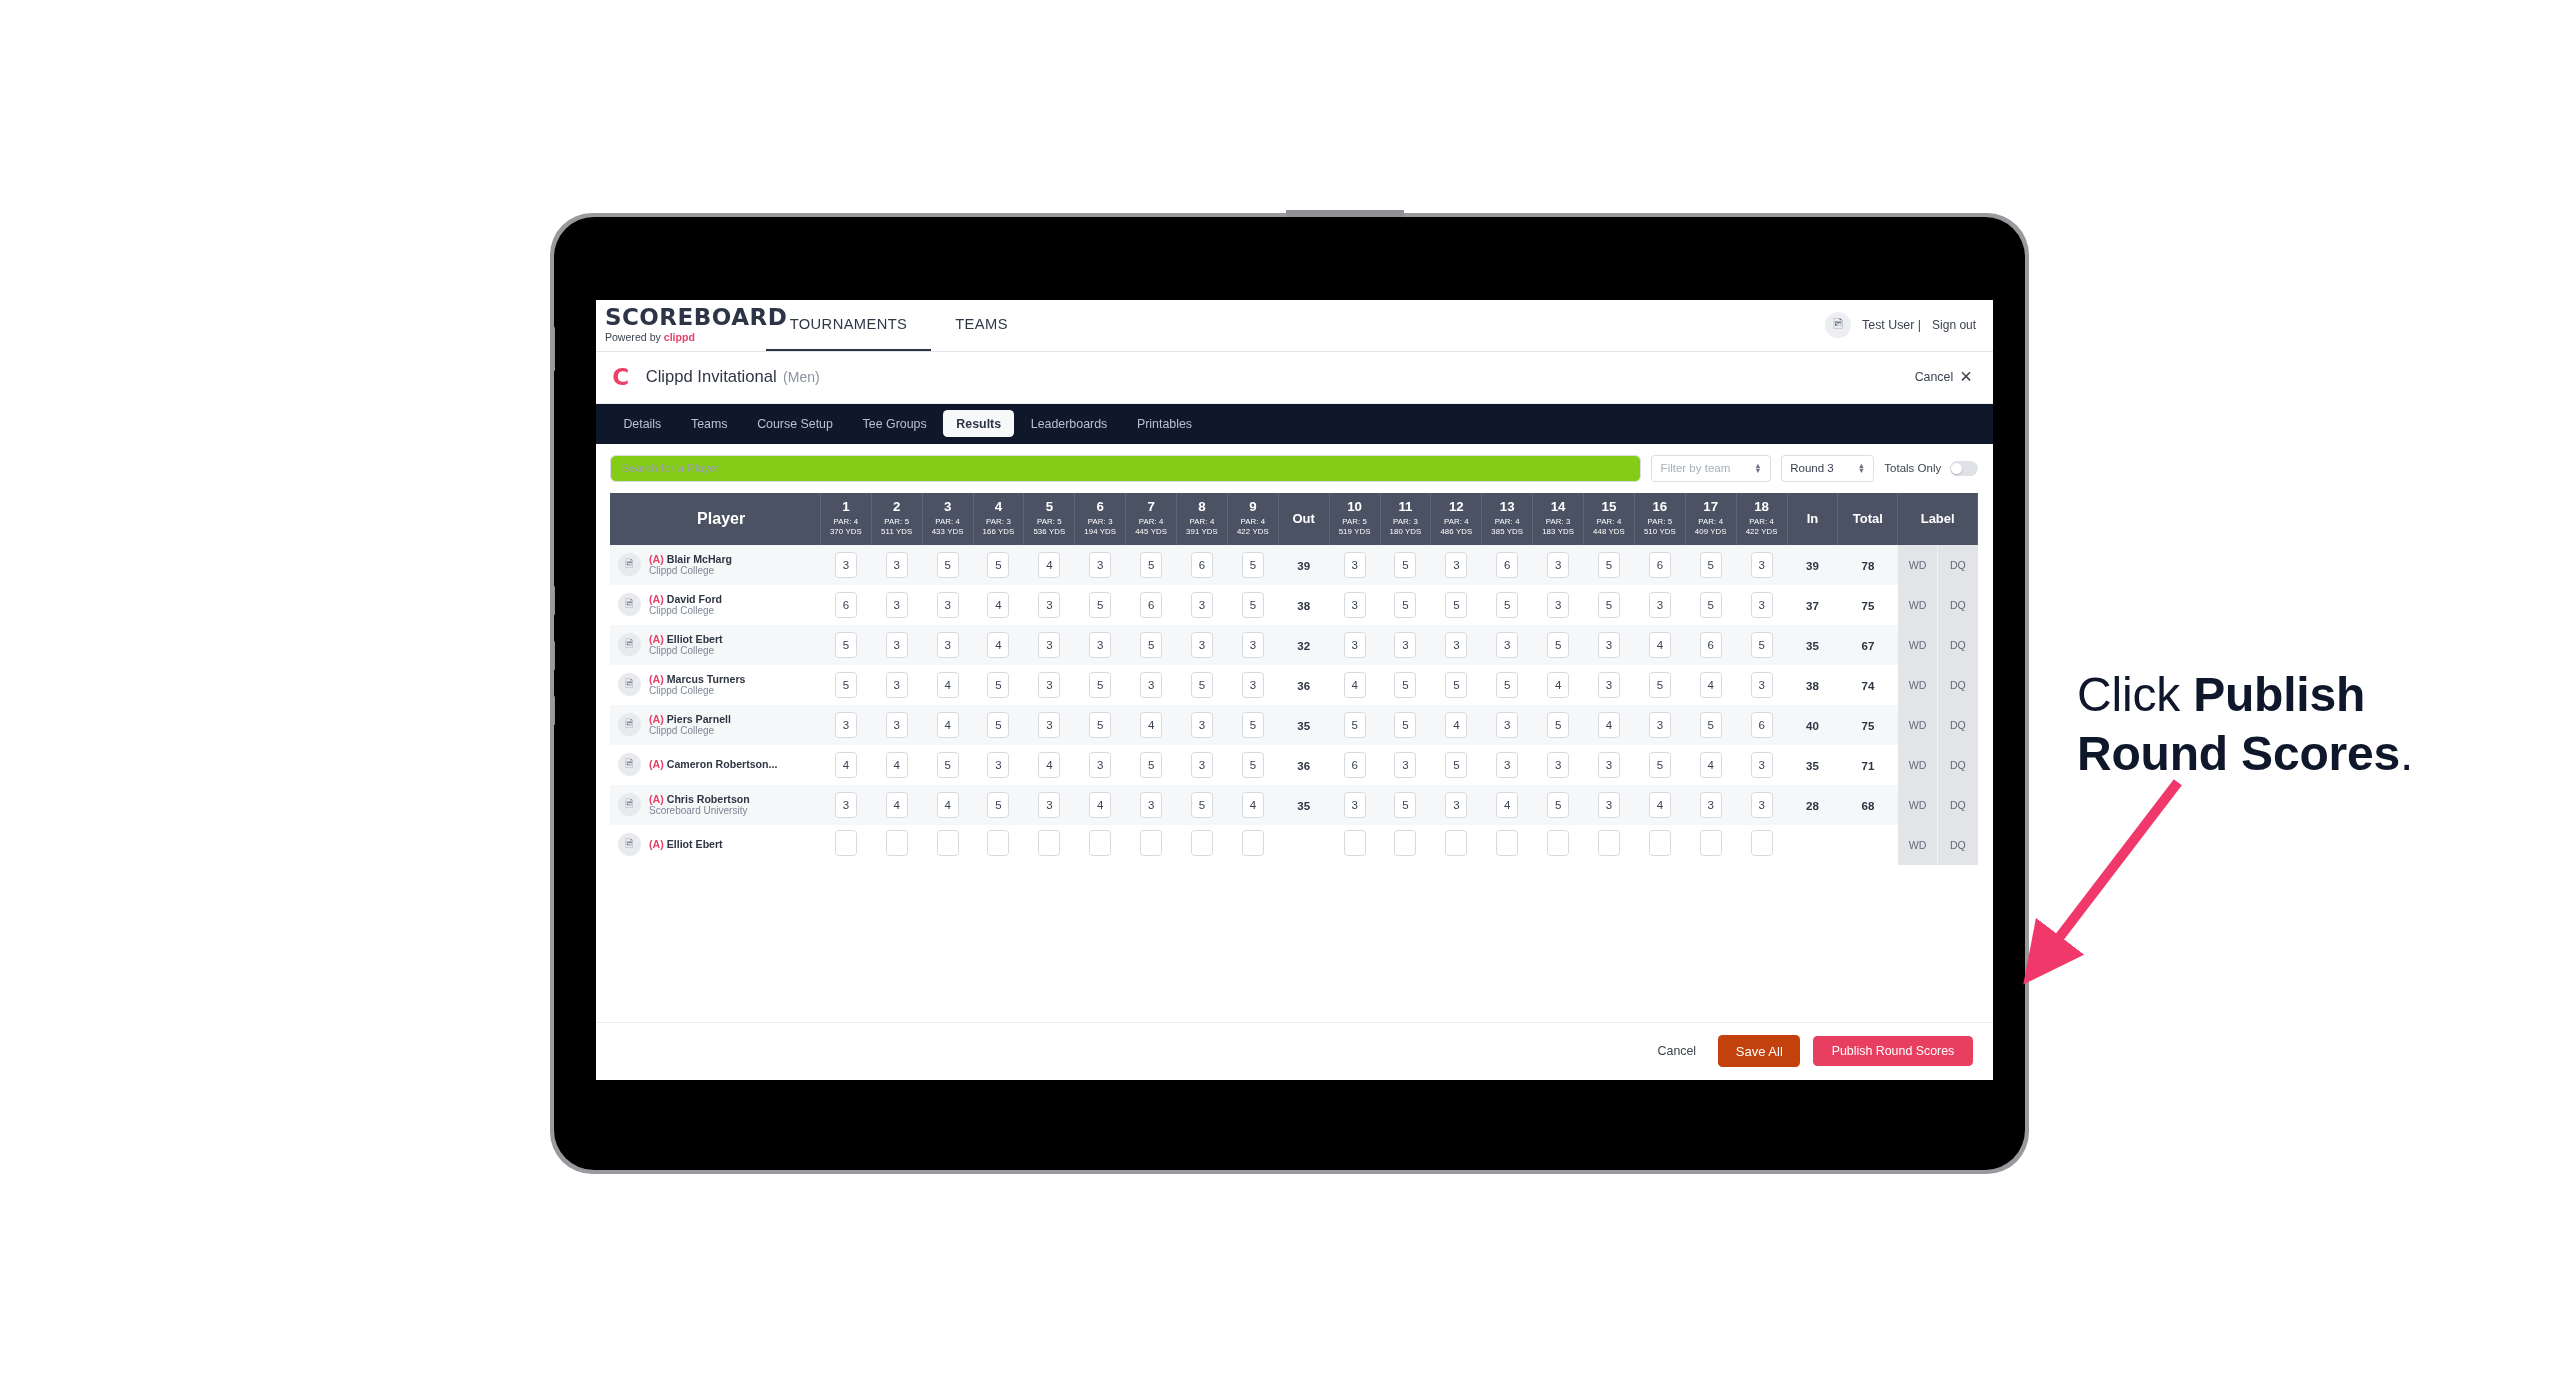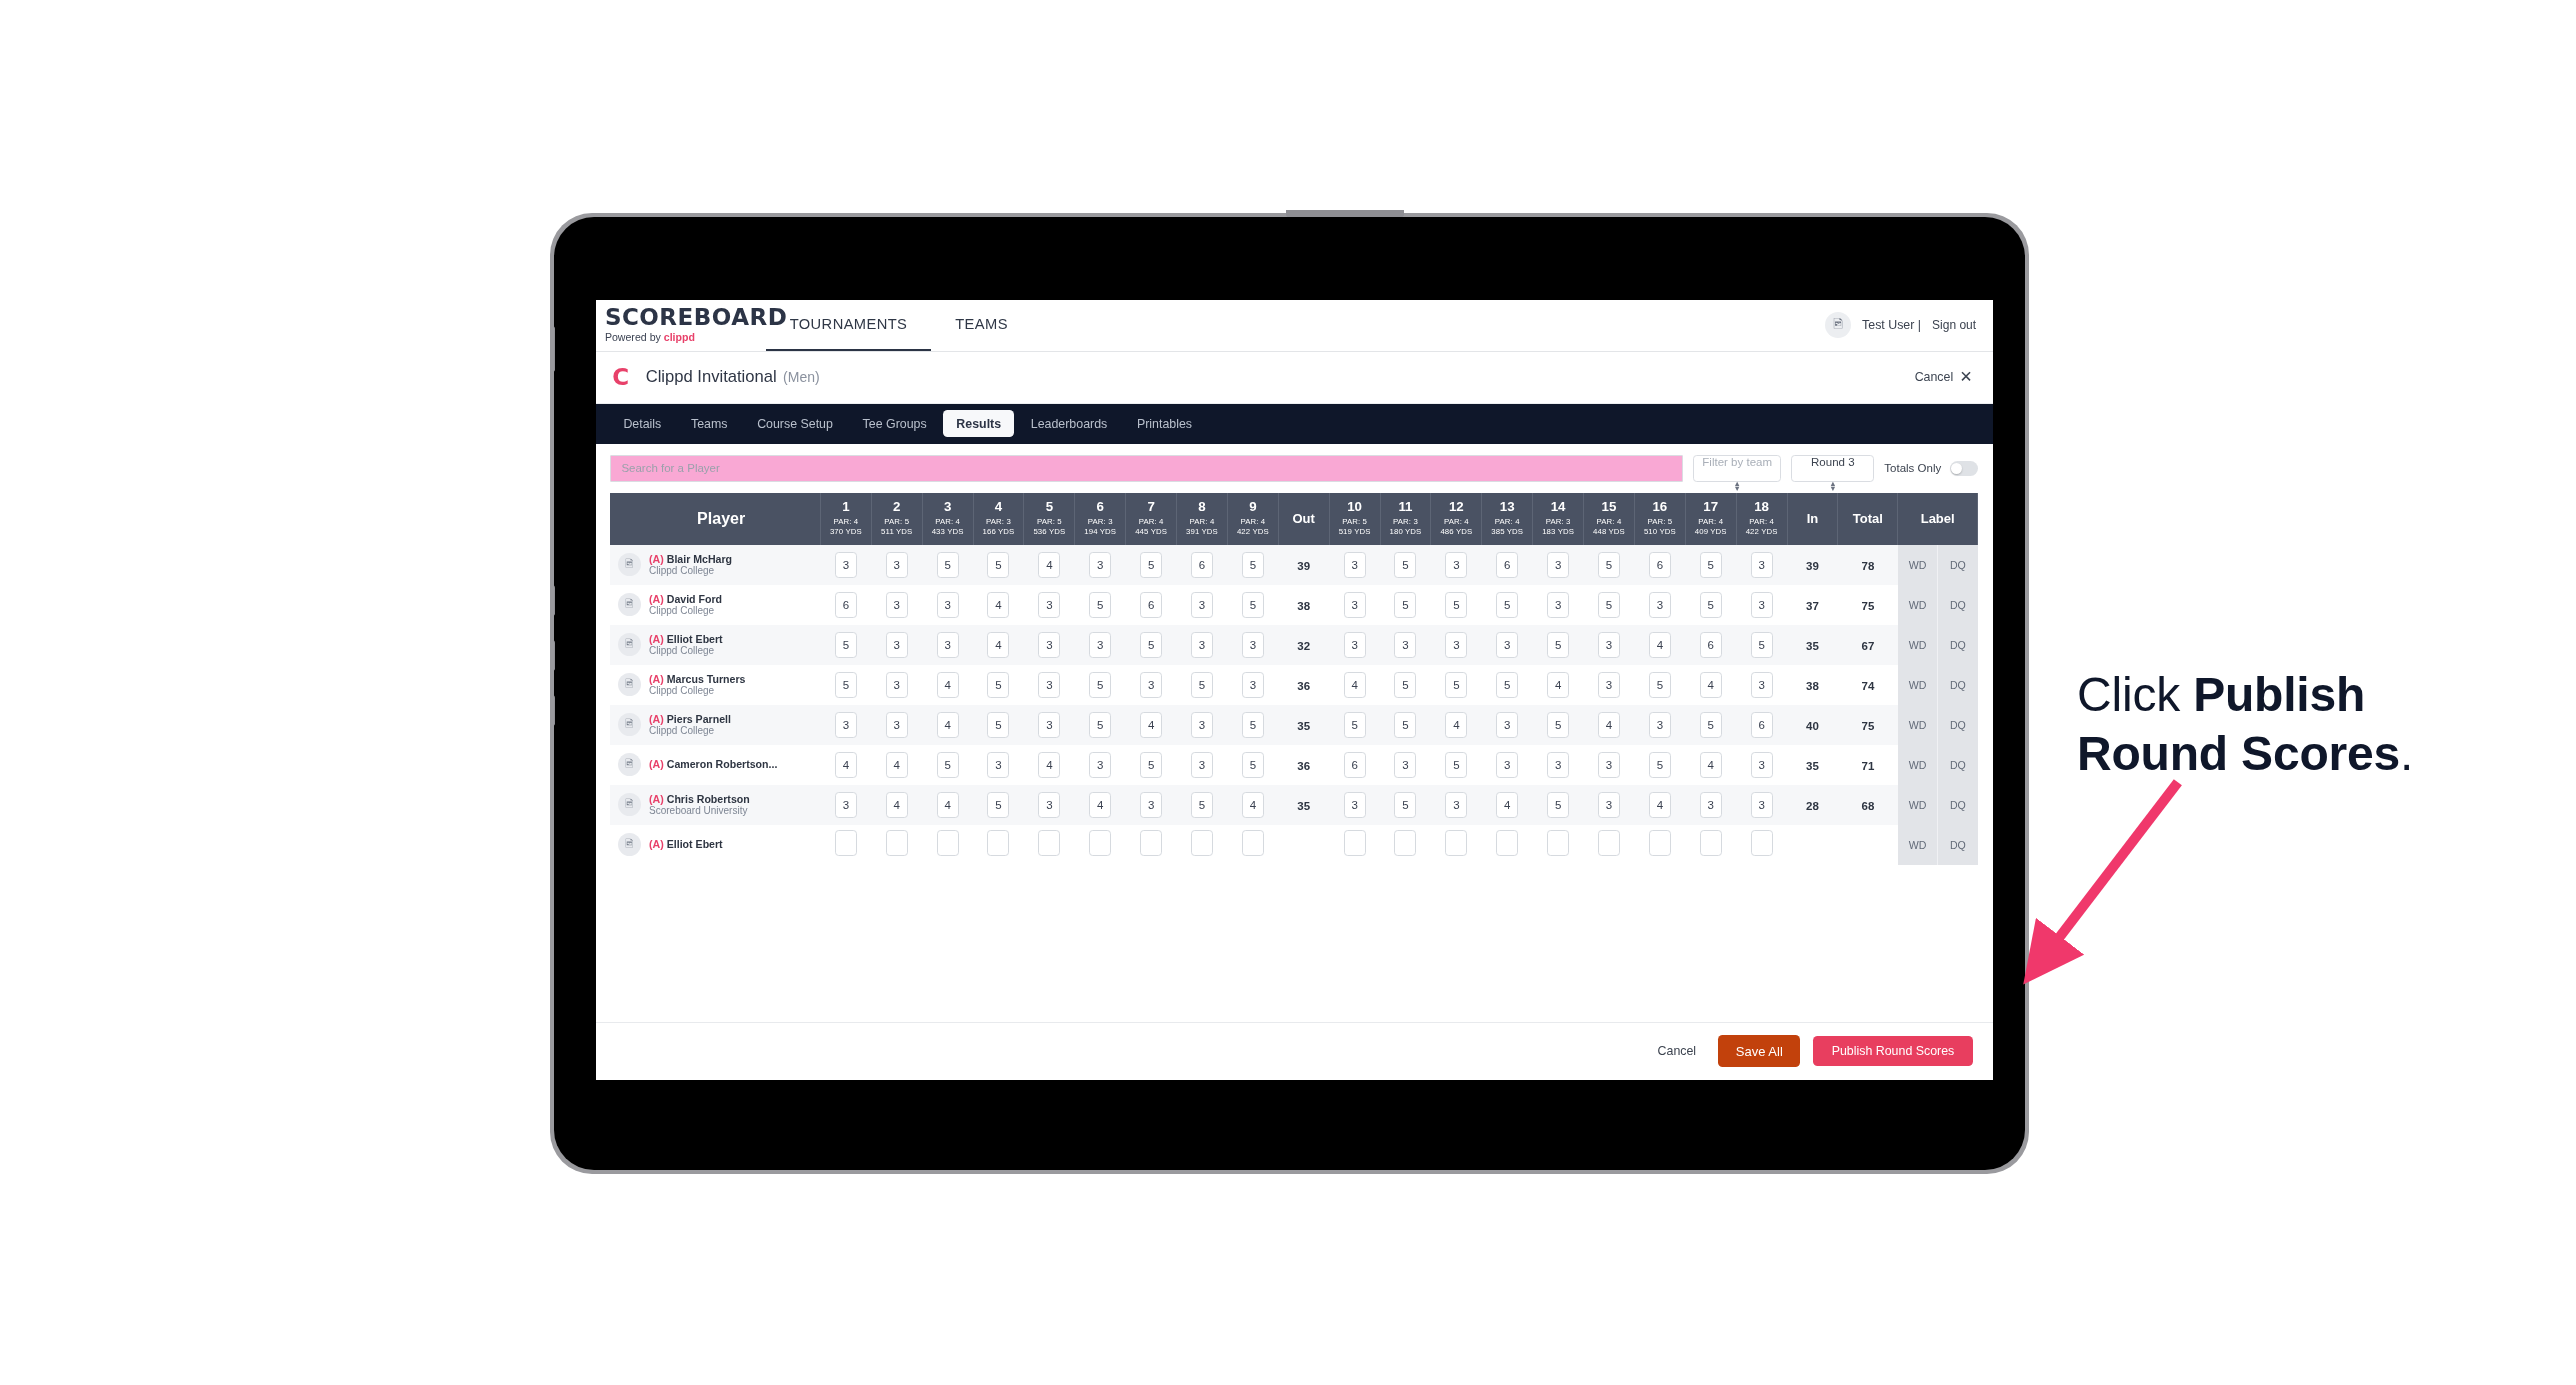--- a/index.html
+++ b/index.html
@@ -100,29 +100,29 @@
     font-size:12.4px; color:#b9c0cc; padding:6.4px 13px; border-radius:4.6px; cursor:pointer;
   }
   .sectab.active { background:#f7f8fa; color:#2c3446; font-weight:700; }
 
   
   .filterbar {
     height:49px; display:flex; align-items:center; padding:0 14.7px; gap:10px;
     background:#fff; flex:none;
   }
   .search-input {
-    flex:1; height:27px; border:0.9px solid #dadde2; border-radius:1px;
-    padding: 8px 10px; font-size:11.5px; color:#565d69; background:#f9a8d4;
+    flex:1; height:27px; border:0.9px solid #dadde2; border-radius:6px;
+    padding: 8px 10px; font-size:11.5px; color:#565d69; background:#84cc16;
     font-family:"Liberation Sans", sans-serif;
   }
   .search-input::placeholder { color:#9aa1ab; }
   .select-box {
     height:27px; min-width:83px; border:0.9px solid #dadde2; border-radius:3.7px;
-    display:flex; align-items:center; padding:0 8.3px; gap:13px;
-    font-size:11.5px; color:#3c4插; cursor:pointer; background:#fff;flex-direction:column;
+    display:flex; align-items:center; padding:0 8.3px; gap:24px;
+    font-size:11.5px; color:#3c4插; cursor:pointer; background:#fff;
   }
   .select-box .lbl { color:#3c434f; }
   .select-box.placeholder .lbl { color:#a9afb8; }
   .chev { display:flex; flex-direction:column; line-height:5.5px; color:#6b7280; font-size:7.4px; }
   .toggle-wrap { display:flex; align-items:center; gap:8.3px; }
   .toggle-lbl { font-size:11.5px; color:#3c434f; }
   .toggle {
     width:28.5px; height:14.7px; border-radius:8.3px; background:#dfe2e6; position:relative; cursor:pointer;
   }
   .toggle .knob {

